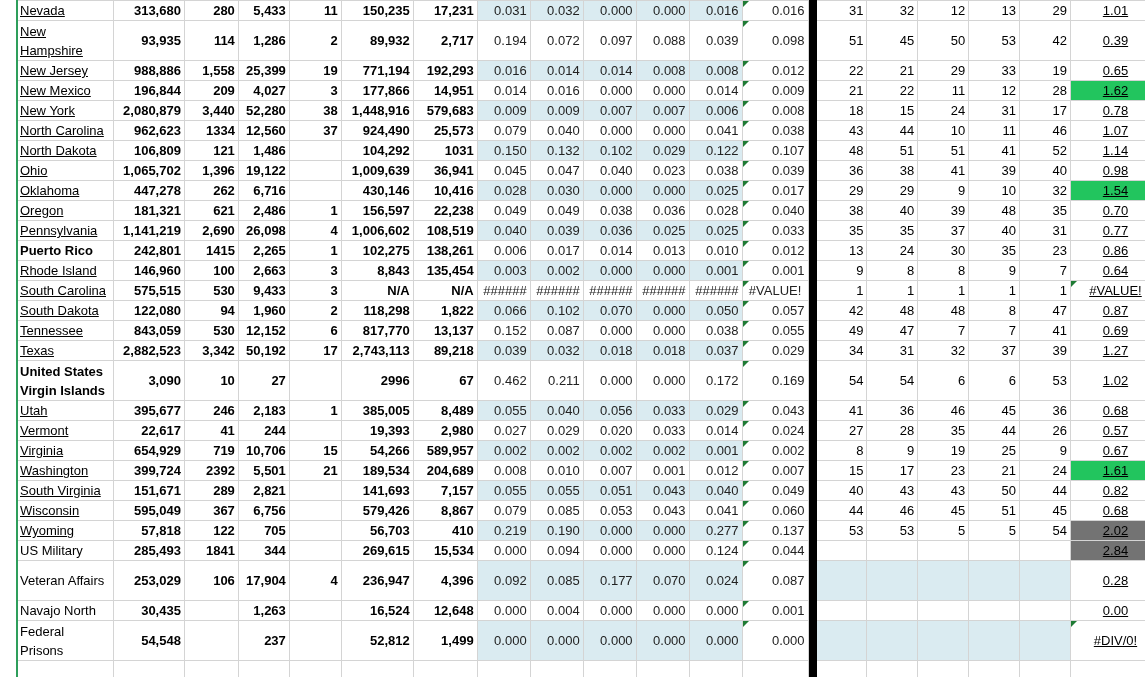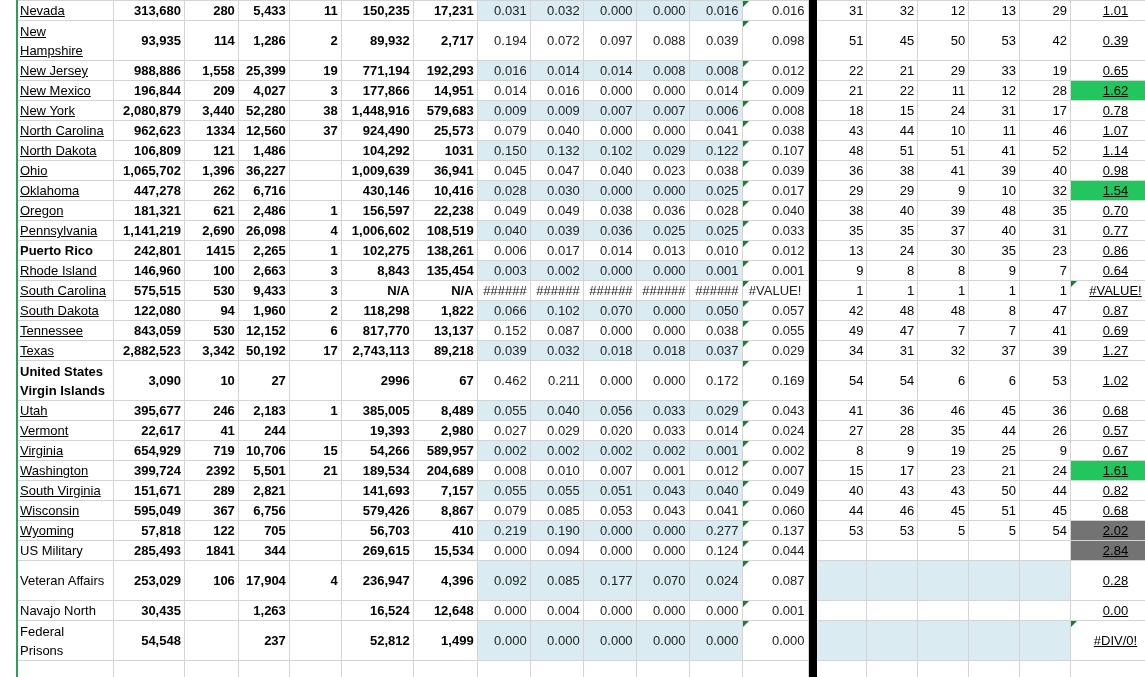--- a/index.html
+++ b/index.html
@@ -204,21 +204,21 @@
           <td>51</td>
           <td>51</td>
           <td>41</td>
           <td>52</td>
           <td class="last">1.14</td>
         </tr>
         <tr>
           <td class="name"><span class="link">Ohio</span></td>
           <td class="b">1,065,702</td>
           <td class="b">1,396</td>
-          <td class="b">36,227</td>
+          <td class="b">19,122</td>
           <td class="b"></td>
           <td class="b">1,009,639</td>
           <td class="b">36,941</td>
           <td class="ratio">0.045</td>
           <td class="ratio">0.047</td>
           <td class="ratio">0.040</td>
           <td class="ratio">0.023</td>
           <td class="ratio">0.038</td>
           <td class="ratio tri">0.039</td>
           <td class="gap"></td>

